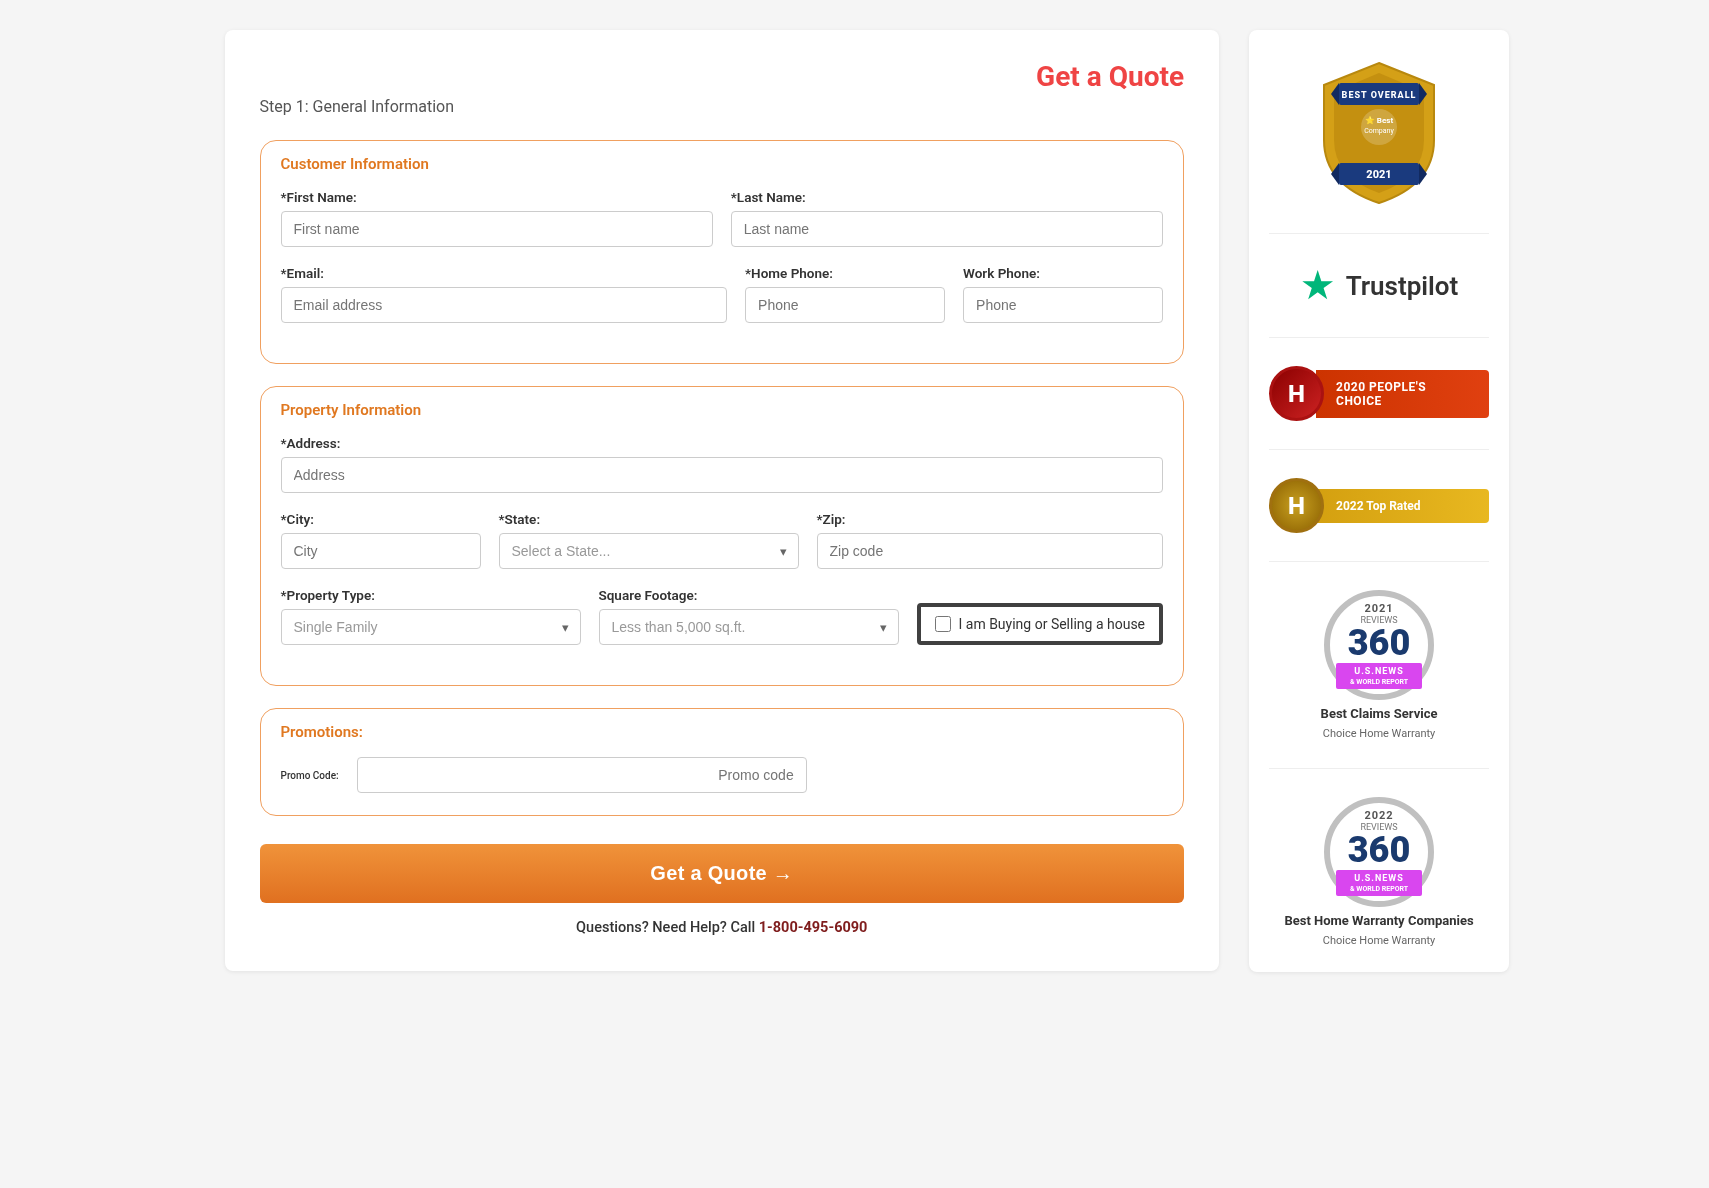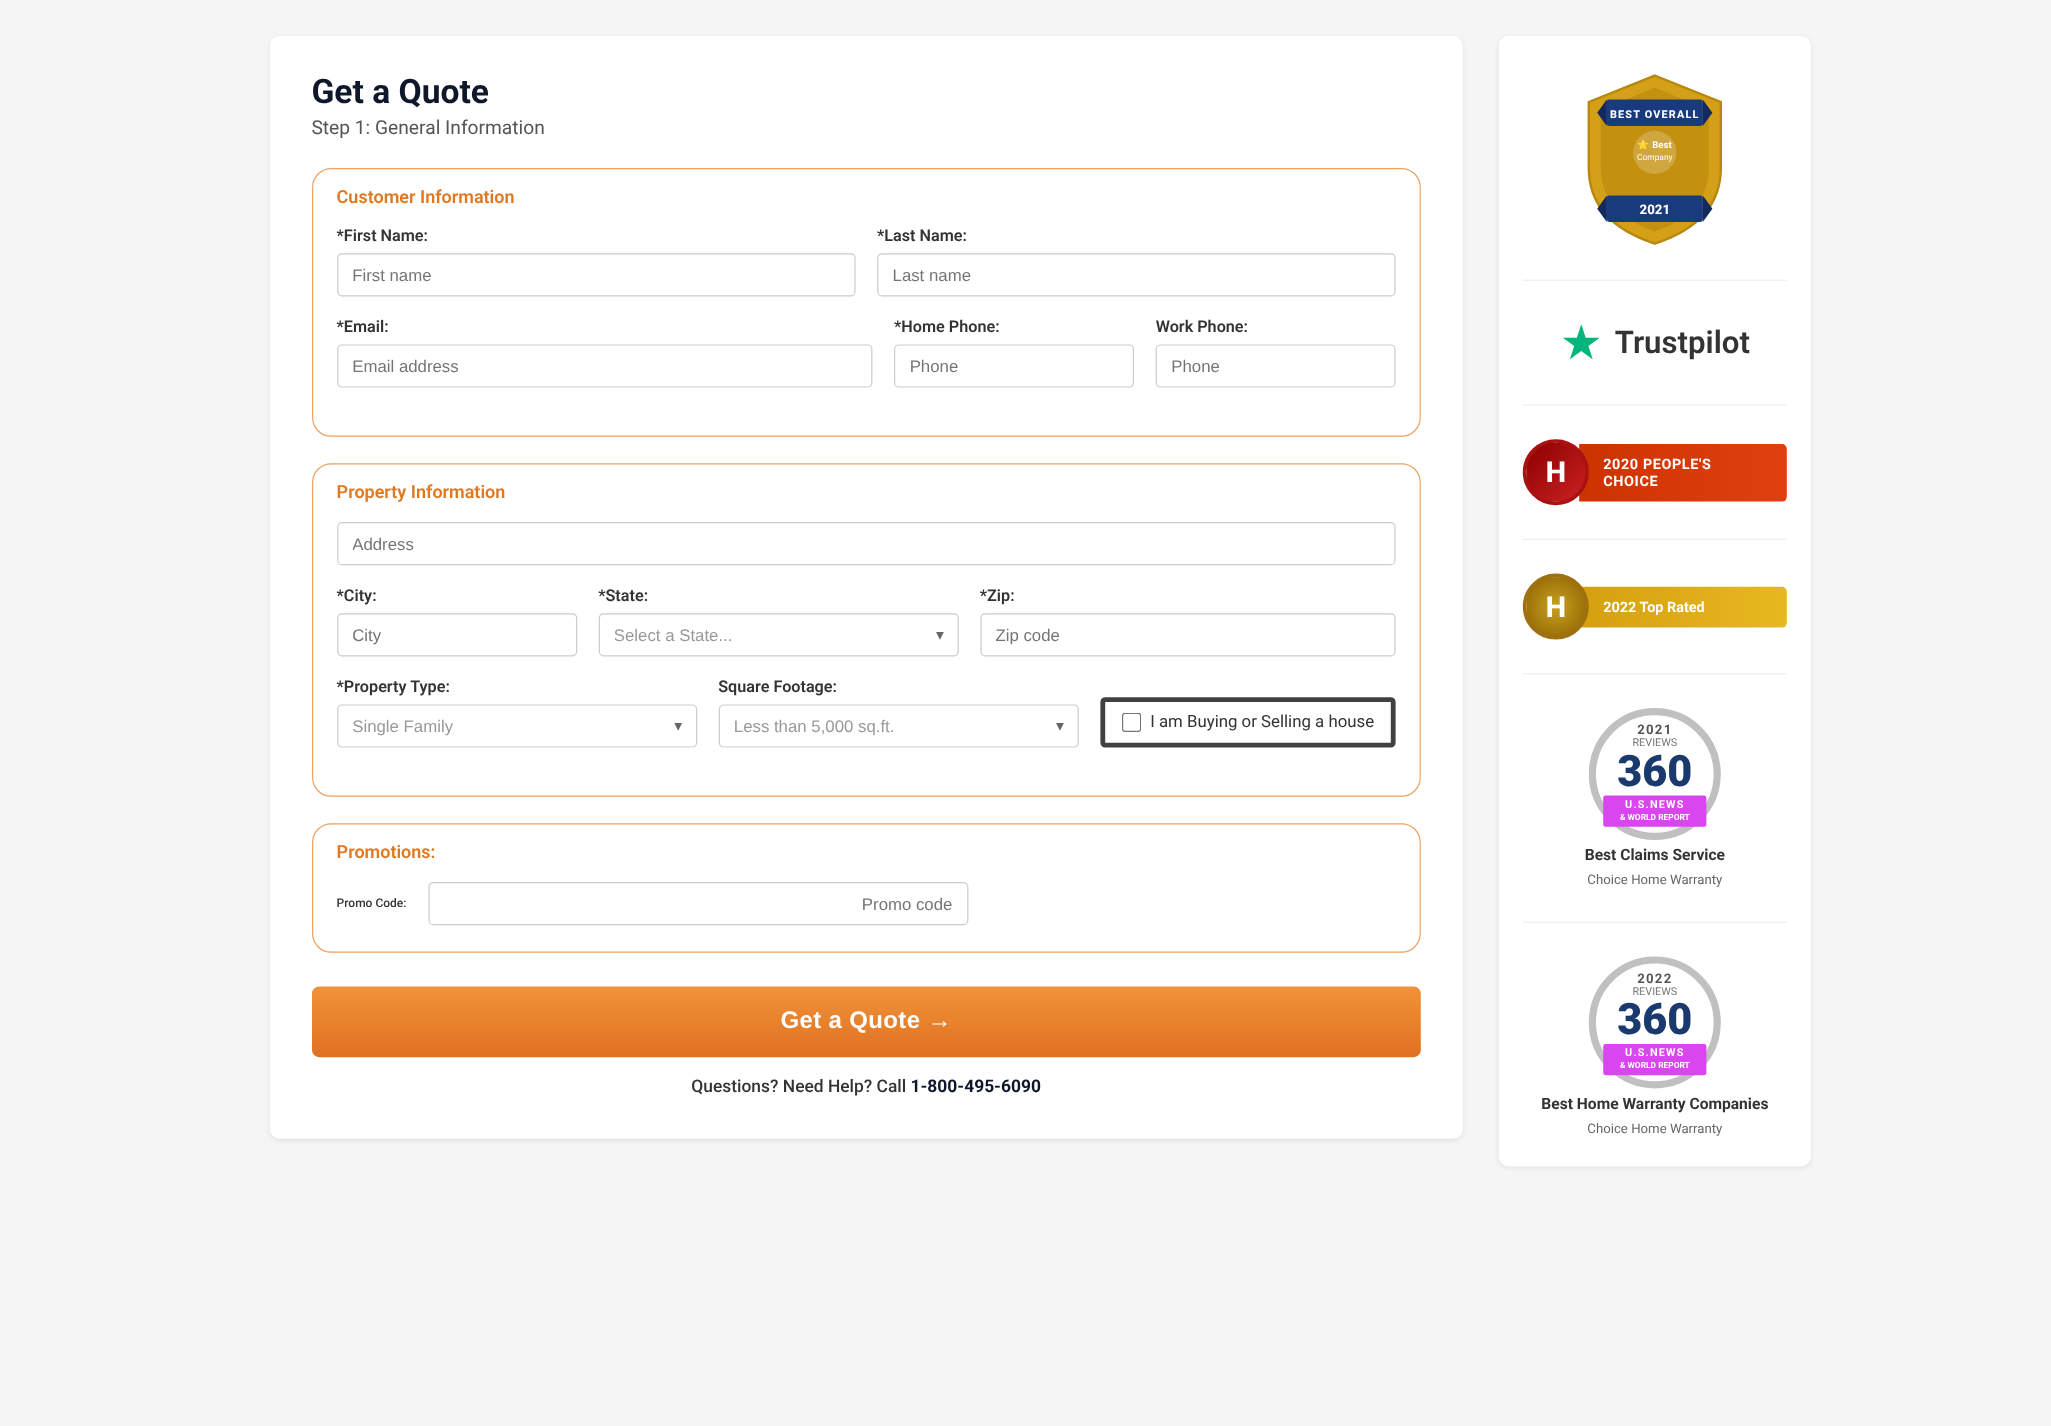--- a/index.html
+++ b/index.html
@@ -32,22 +32,23 @@
       display: flex;
       flex-direction: column;
       align-items: center;
       gap: 28px;
     }
 
     
     .page-title {
       font-size: 28px;
       font-weight: 700;
-      color: #0f172a;
+      color: #ef4444;
       margin-bottom: 4px;
+      text-align: right;
     }
     .page-subtitle {
       font-size: 16px;
       color: #555;
       margin-bottom: 24px;
     }
 
     
     .section-box {
       border: 1.5px solid #f0a060;
@@ -178,21 +179,21 @@
     }
 
     .help-text {
       text-align: center;
       margin-top: 16px;
       font-size: 14.5px;
       color: #333;
       font-weight: 500;
     }
     .help-phone {
-      color: #0f172a;
+      color: #7f1d1d;
       font-weight: 700;
       text-decoration: none;
     }
 
     
     .badge-item {
       display: flex;
       flex-direction: column;
       align-items: center;
       width: 100%;
@@ -390,20 +391,21 @@
           <input type="tel" placeholder="Phone" style="">
         </div>
       </div>
     </div>
 
     <div class="section-box">
       <div class="section-title">Property Information</div>
 
       <div class="form-row">
         <div class="form-group full">
+          <label class="form-label">*Address:</label>
           <input type="text" placeholder="Address" style="">
         </div>
       </div>
 
       <div class="form-row">
         <div class="form-group narrow">
           <label class="form-label">*City:</label>
           <input type="text" placeholder="City" style="">
         </div>
         <div class="form-group medium">

